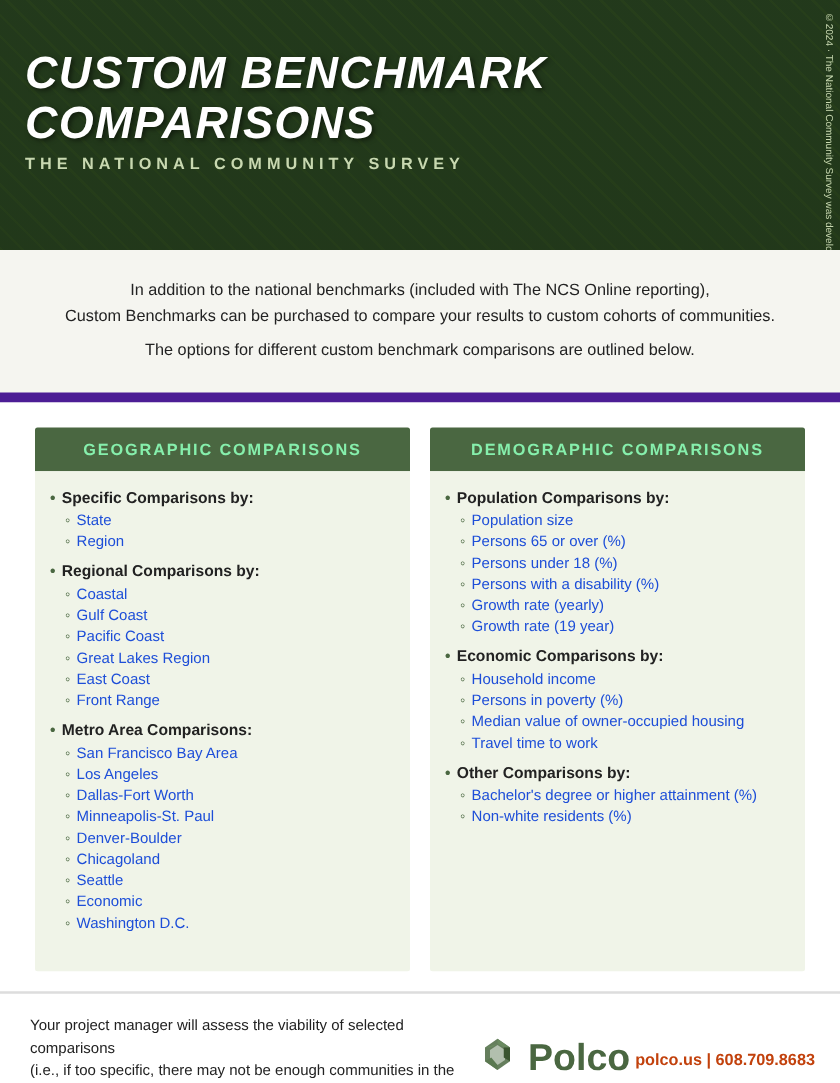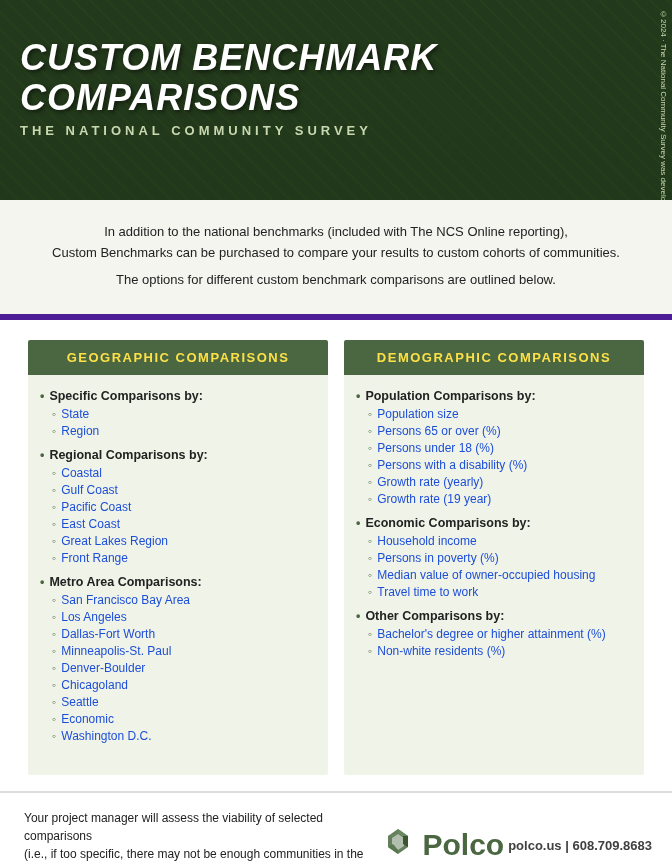--- a/index.html
+++ b/index.html
@@ -60,21 +60,21 @@
       color: #c8d8b0;
       z-index: 3;
       white-space: nowrap;
     }
 
     
     .intro {
       background: #f5f5f0;
       padding: 22px 40px 18px 40px;
       text-align: center;
-      border-bottom: 6px solid #4c1d95;
+      border-bottom: 8px solid #4c1d95;
     }
     .intro p {
       font-size: 13px;
       color: #222;
       line-height: 1.6;
       margin-bottom: 6px;
     }
 
     
     .columns {
@@ -84,21 +84,21 @@
       background: #fff;
     }
     .col {
       flex: 1;
       padding: 0 8px;
     }
 
     
     .col-header {
       background: #4a6741;
-      color: #fde047;
+      color: #86efac;
       text-align: center;
       padding: 10px 12px;
       font-size: 13px;
       font-weight: 700;
       letter-spacing: 1.5px;
       text-transform: uppercase;
       margin-bottom: 0;
       border-radius: 2px 2px 0 0;
     }
     .col-body {
@@ -174,21 +174,21 @@
       height: 36px;
     }
     .logo-name {
       font-size: 30px;
       font-weight: 700;
       color: #4a6741;
     }
     .logo-contact {
       font-size: 13px;
       font-weight: 600;
-      color: #404040;
+      color: #c2410c;
     }
   </style>
 </head>
 <body>
 
 <div class="header">
   <div class="header-bg"></div>
   <div class="header-text">
     <div class="header-title">Custom Benchmark Comparisons</div>
     <div class="header-subtitle">The National Community Survey</div>
@@ -218,22 +218,22 @@
             <li><span>State</span></li>
             <li><span>Region</span></li>
           </ul>
         </li>
         <li>
           <span class="bullet-dot">Regional Comparisons by:</span>
           <ul>
             <li><span>Coastal</span></li>
             <li><span>Gulf Coast</span></li>
             <li><span>Pacific Coast</span></li>
+            <li><span>Great Lakes Region</span></li>
             <li><span>East Coast</span></li>
-            <li><span>Great Lakes Region</span></li>
             <li><span>Front Range</span></li>
           </ul>
         </li>
         <li>
           <span class="bullet-dot">Metro Area Comparisons:</span>
           <ul>
             <li><span>San Francisco Bay Area</span></li>
             <li><span>Los Angeles</span></li>
             <li><span>Dallas-Fort Worth</span></li>
             <li><span>Minneapolis-St. Paul</span></li>

